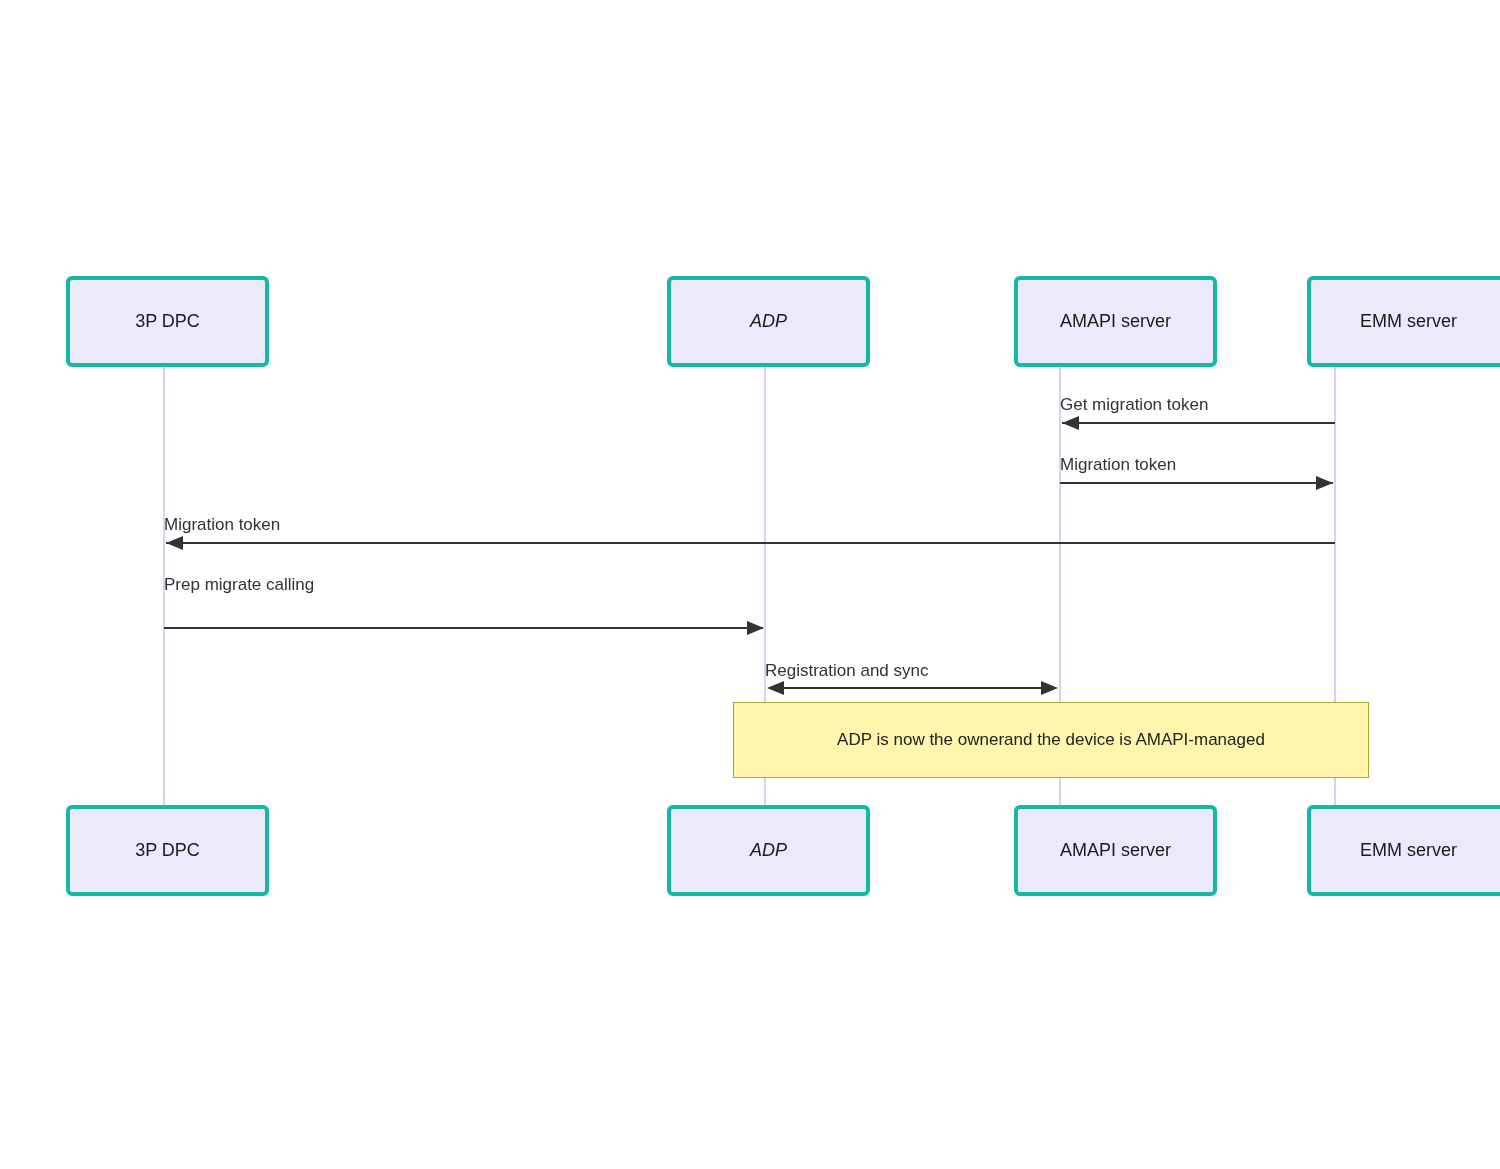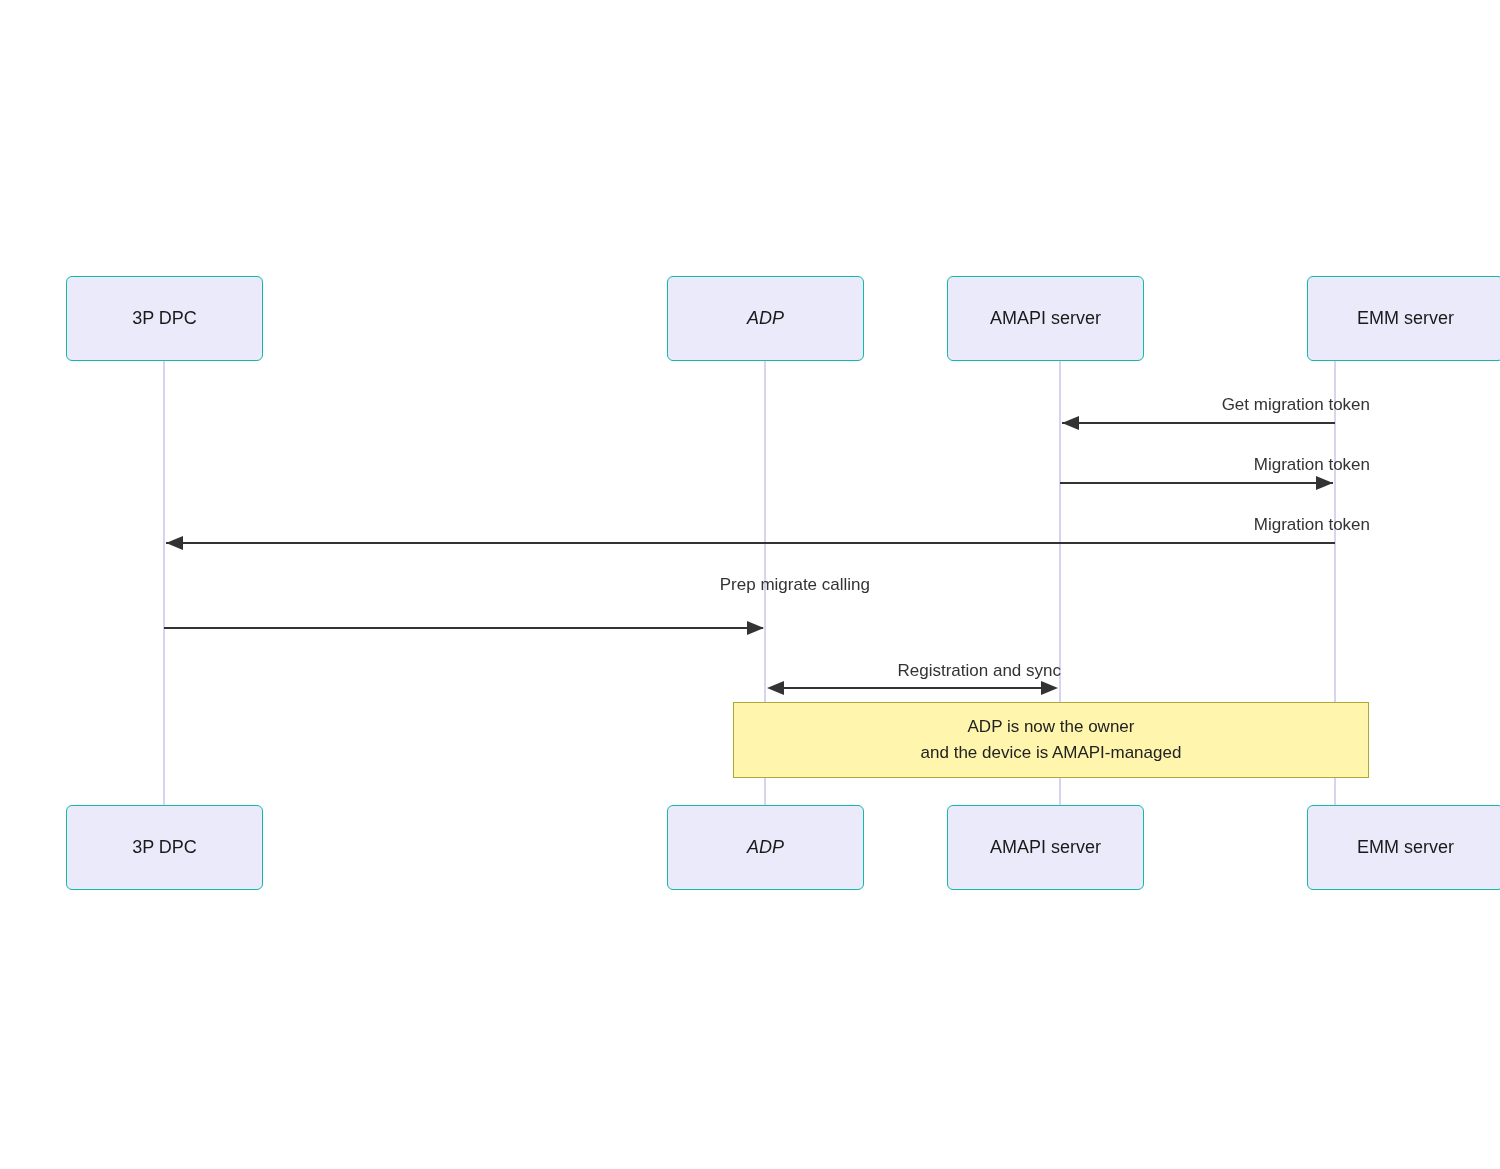--- a/index.html
+++ b/index.html
@@ -22,51 +22,50 @@
     height: 444px;
     width: 2px;
     background: #d8d4f0;
   }
   
   .actor {
     position: absolute;
     width: 195px;
     height: 83px;
     background: #eaeafb;
-    border: 1px solid #14b8a6;
+    border: 4px solid #14b8a6;
     border-radius: 6px;
     display: flex;
     align-items: center;
     justify-content: center;
     font-size: 18px;
     color: #1a1a1a;
     box-sizing: content-box;
   }
   .actor.row-top { top: 276px; }
   .actor.row-bottom { top: 805px; }
   .actor.a0 { left: 66px; }
   .actor.a1 { left: 667px; font-style: italic; }
-  .actor.a2 { left: 947px; }
+  .actor.a2 { left: 1014px; }
   .actor.a3 { left: 1307px; }
 
   
   .msg-line {
     position: absolute;
     height: 2px;
     background: #333333;
   }
   
   .msg-label {
     position: absolute;
-    text-align: right;
+    text-align: left;
     font-size: 17px;
     line-height: 23px;
     color: #333333;
     white-space: nowrap;
-    padding-left: 35px;
   }
   .msg-label .lbl-line { display: block; line-height: 24px; }
 
   
   .arrow {
     position: absolute;
     width: 0;
     height: 0;
     border-top: 7px solid transparent;
     border-bottom: 7px solid transparent;
@@ -77,21 +76,21 @@
   
   .note {
     position: absolute;
     left: 733px;
     top: 702px;
     width: 634px;
     height: 74px;
     background: #fff5ad;
     border: 1px solid #aaaa33;
     display: flex;
-    flex-direction: column;
+    flex-direction: row;
     align-items: center;
     justify-content: center;
     font-size: 17px;
     line-height: 26px;
     color: #222222;
     text-align: center;
   }
 </style>
 </head>
 <body>

